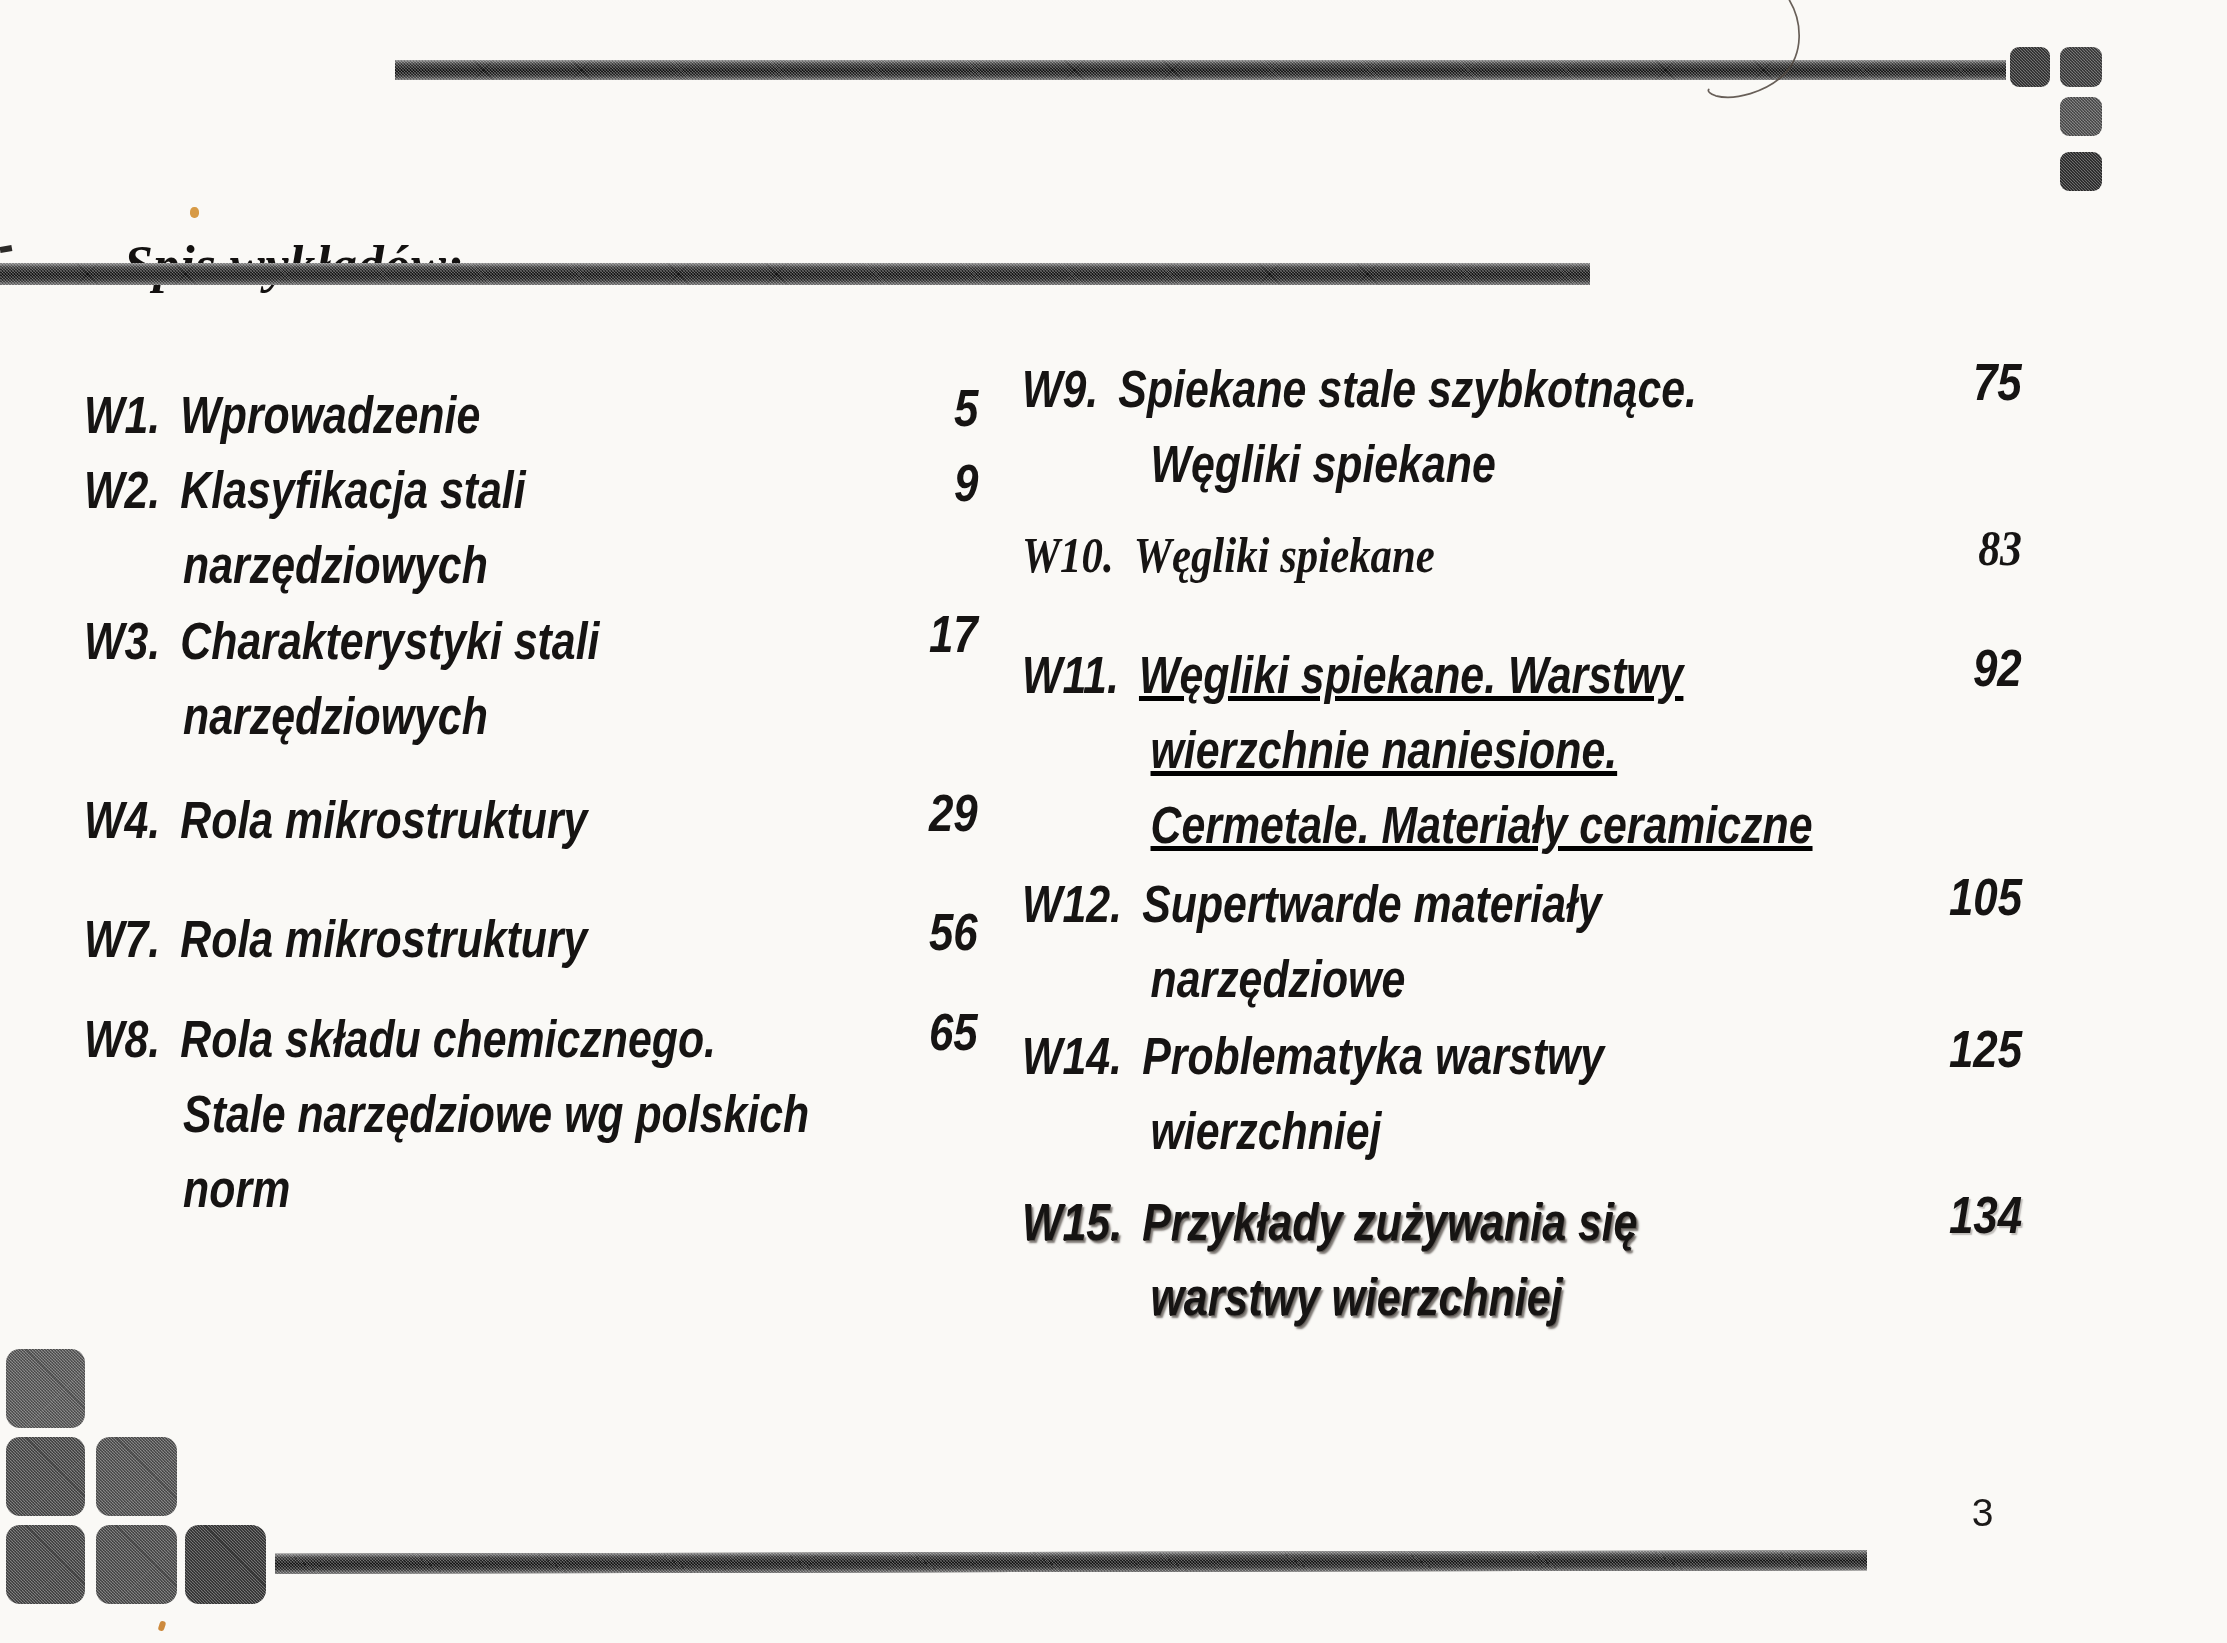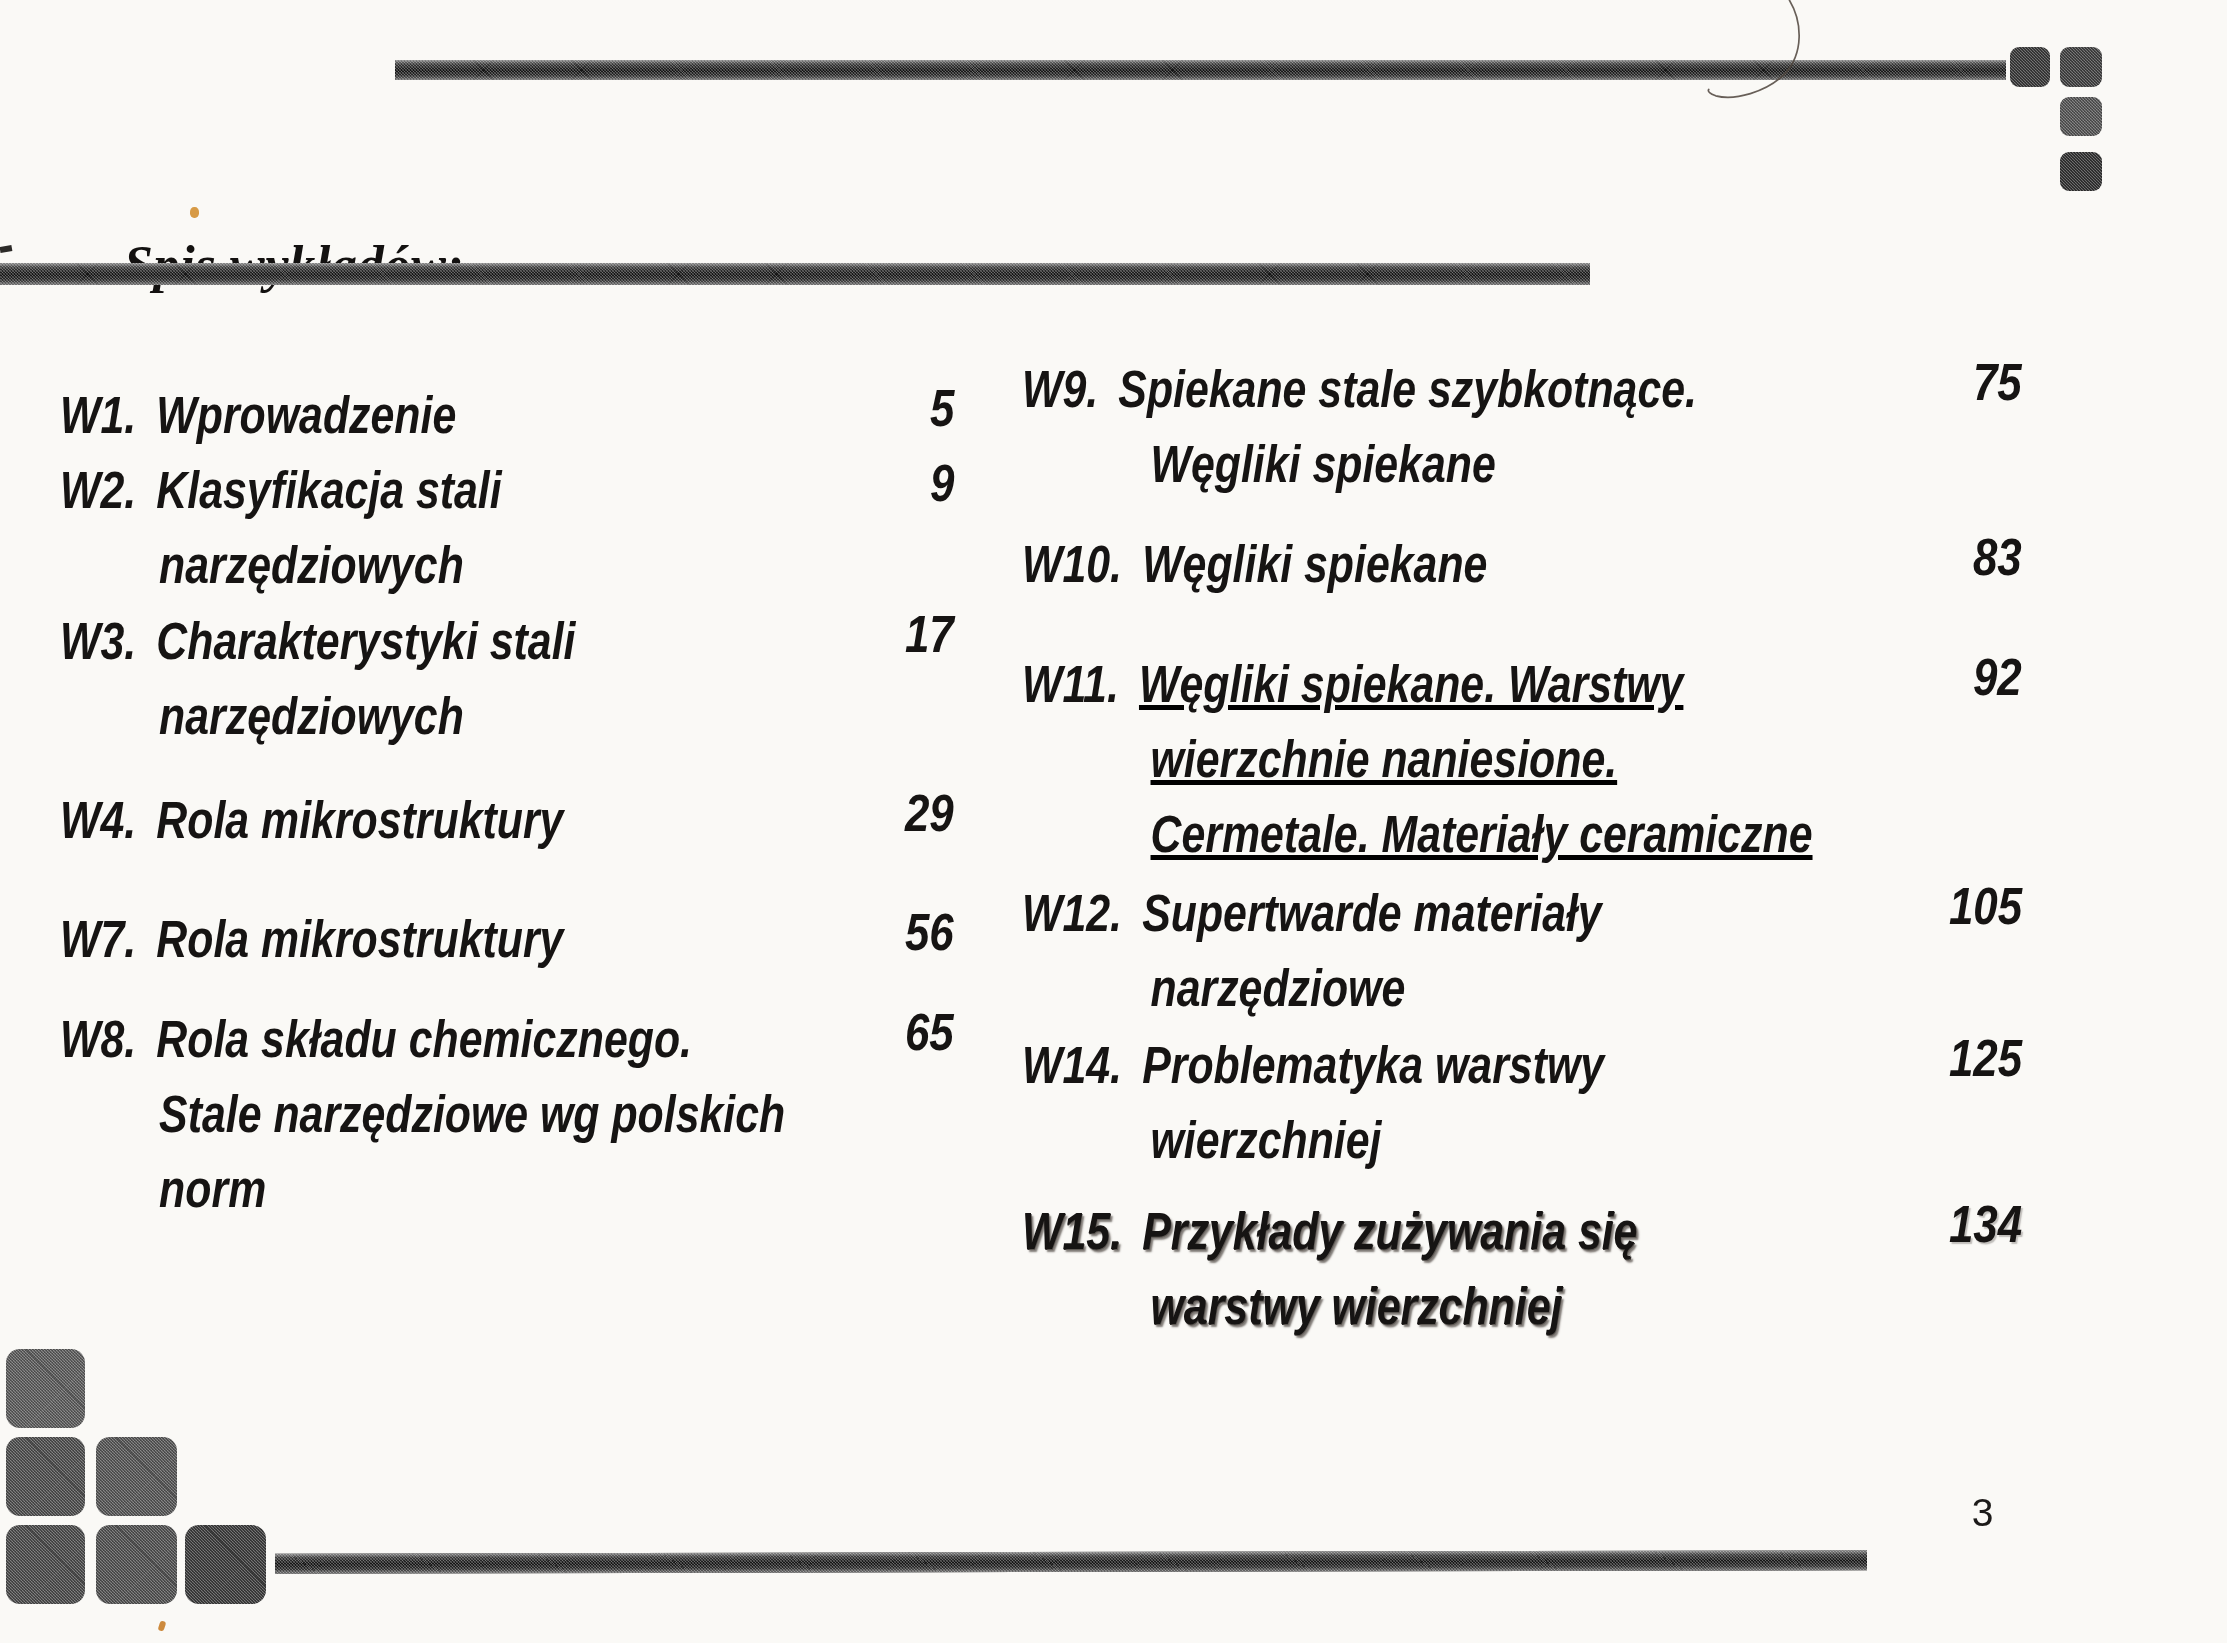--- a/index.html
+++ b/index.html
@@ -48,21 +48,21 @@
     background:#2c2a28;transform:rotate(-10deg);
   }
   .corner-fleck{
     position:absolute;left:159px;top:1621px;width:5.6px;height:9.8px;
     background:#cd8a3d;border-radius:2.8px;transform:rotate(18deg);
   }
   .arc-artifact{position:absolute;left:0;top:0;pointer-events:none;}
 
   
   .toc-column{position:absolute;}
-  .col-left{left:60px;top:378px;width:894px;}
+  .col-left{left:84px;top:378px;width:894px;}
   .col-right{left:1022px;top:352px;width:1000px;}
 
   .entry{position:relative;}
   .line{
     font-style:italic;font-weight:700;font-size:51px;
     line-height:75px;white-space:nowrap;color:#161413;
     transform:scaleX(0.84);transform-origin:0 50%;
   }
   .wlabel{display:inline-block;margin-right:24px;}
   .col-left  .line.cont{padding-left:118px;}
@@ -74,21 +74,21 @@
   }
 
   
   .col-left  .entry:nth-child(2){}
   .col-left  .entry:nth-child(3){margin-top:1.4px;}
   .col-left  .entry:nth-child(4){margin-top:29px;}
   .col-left  .entry:nth-child(5){margin-top:44px;}
   .col-left  .entry:nth-child(6){margin-top:25px;}
   .col-left  .entry:nth-child(7){margin-top:23px;}
   .col-left  .entry:nth-child(8){margin-top:9px;}
-  .col-right .entry:nth-child(2){margin-top:25px;}
+  .col-right .entry:nth-child(2){margin-top:16px;font-family:Liberation Serif, serif;}
   .col-right .entry:nth-child(3){margin-top:45px;text-decoration:underline;}
   .col-right .entry:nth-child(4){margin-top:4.2px;}
   .col-right .entry:nth-child(5){margin-top:1.4px;}
   .col-right .entry:nth-child(6){margin-top:16px;}
   .col-right .entry:nth-child(7){margin-top:2.1px;}
 
   
   .entry.smudged .line{text-shadow:2.8px 2.8px 2.1px rgba(104,99,94,.85), 0.7px 0.7px 0 #2a2826;}
   .entry.smudged .pagenum{text-shadow:2.1px 2.1px 1.4px rgba(120,115,110,.45);}
 

